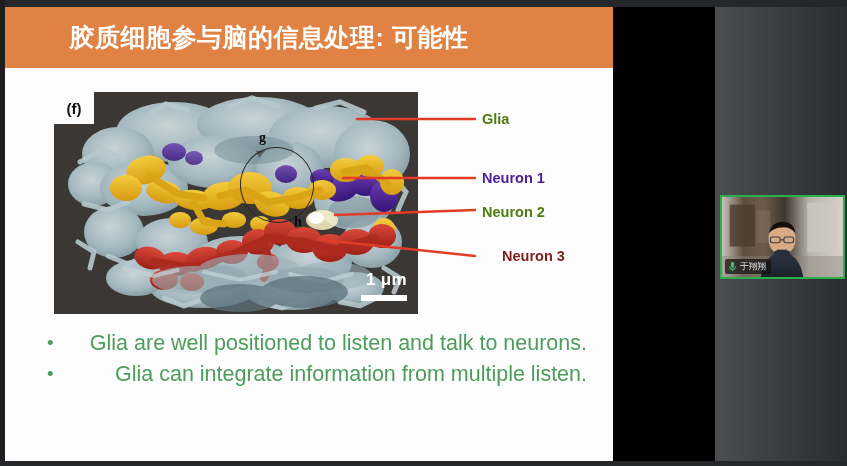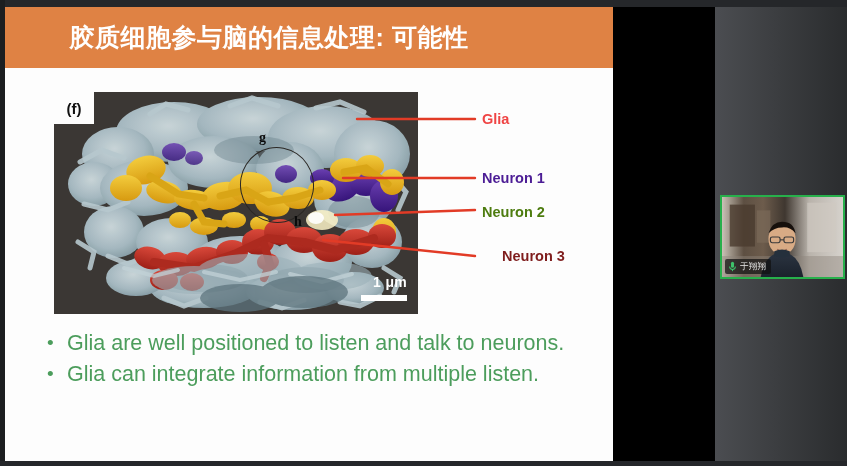--- a/index.html
+++ b/index.html
@@ -105,21 +105,21 @@
     left: 186px; top: 55px;
     width: 72px; height: 74px;
     border: 1.4px solid #2a2724;
     border-radius: 50%;
     transform: rotate(-12deg);
   }
   .scalebar-text {
     position: absolute;
     right: 11px; bottom: 24px;
     color: #ffffff;
-    font-size: 14px;
+    font-size: 17px;
     font-weight: bold;
     letter-spacing: 0.3px;
   }
   .scalebar-bar {
     position: absolute;
     right: 11px; bottom: 13px;
     width: 46px; height: 6px;
     background: #ffffff;
   }
 
@@ -155,20 +155,21 @@
   }
   .bullet-dot {
     width: 20px;
     flex: 0 0 20px;
     color: #4c9d5c;
     font-size: 19px;
     line-height: 28.5px;
   }
   .bullet-text {
     flex: 1 1 auto;
+    text-align: right;
   }
 
   
   .black-gap {
     position: absolute;
     left: 613px; top: 7px;
     width: 102px; height: 454px;
     background: #000000;
   }
 
@@ -389,21 +390,21 @@
 
     <svg class="callouts" viewBox="0 0 608 454">
       <g stroke="#e23b26" stroke-width="2.4" stroke-linecap="round">
         <line x1="352" y1="112" x2="470" y2="112"></line>
         <line x1="338" y1="171" x2="470" y2="171"></line>
         <line x1="330" y1="208" x2="470" y2="203"></line>
         <line x1="318" y1="233" x2="470" y2="249"></line>
       </g>
     </svg>
 
-    <div class="callout-label" style="left: 477px; top: 104px; color: #ef4444;">Glia</div>
+    <div class="callout-label" style="left: 477px; top: 104px; color: #4d7c0f;">Glia</div>
     <div class="callout-label" style="left: 477px; top: 163px; color: #4c1d95;">Neuron 1</div>
     <div class="callout-label" style="left: 477px; top: 197px; color: #4d7c0f;">Neuron 2</div>
     <div class="callout-label" style="left: 497px; top: 241px; color: #7f1d1d;">Neuron 3</div>
 
     <div class="bullets">
       <div class="bullet">
         <span class="bullet-dot">•</span>
         <span class="bullet-text">Glia are well positioned to listen and talk to neurons.</span>
       </div>
       <div class="bullet">

